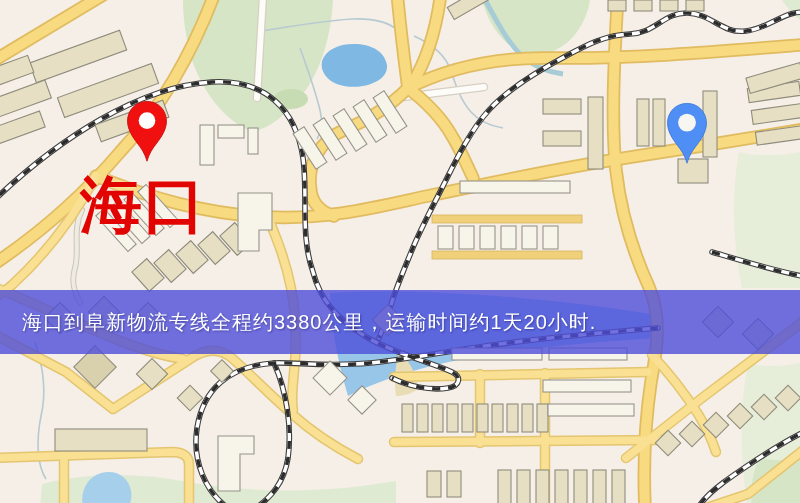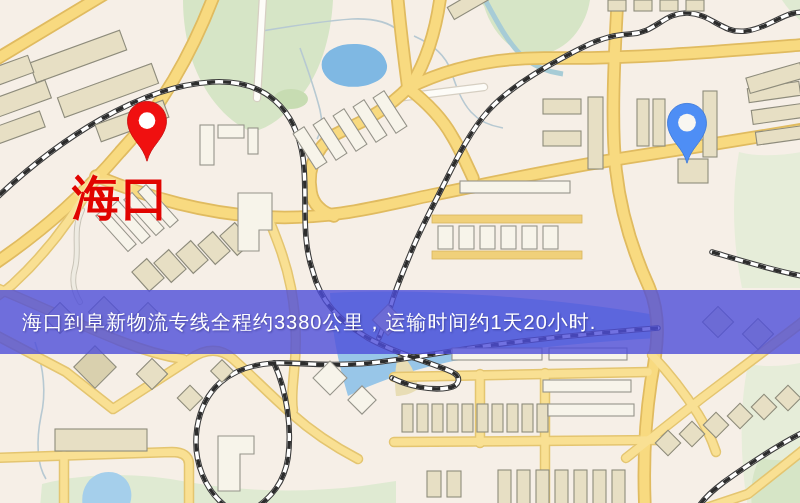--- a/index.html
+++ b/index.html
@@ -26,21 +26,21 @@
   .bd{fill:#d9d0ae;stroke:#8e8c7c;stroke-width:1.1;}
   .wall{fill:#f0d07a;stroke:#d8b55e;stroke-width:.8;}
   
   .pk{fill:#d6e5c6;}.pk2{fill:#e6edd9;}.pk3{fill:#dfead2;}
   .stream{fill:none;stroke:#b7c9d2;stroke-width:1.6;}
   .river{fill:none;stroke:#a7ccd6;stroke-width:5;}
 
   .pin{position:absolute;}
   .place-label{position:absolute;font-weight:700;line-height:1;white-space:nowrap;
                text-shadow:0 0 3px rgba(255,255,255,.6);}
-  .origin-label{left:72px;top:174px;font-size:48px;letter-spacing:1px;}
+  .origin-label{left:80px;top:174px;font-size:62px;letter-spacing:1px;}
   .dest-label{left:648px;top:174px;font-size:40px;letter-spacing:5px;}
 
   .banner{position:absolute;left:0;top:290px;width:800px;height:64px;}
   .banner-bg{position:absolute;left:0;top:0;right:0;bottom:0;opacity:.8;}
   .banner-text{position:absolute;left:22px;top:0;height:60px;line-height:64px;
                font-size:20px;letter-spacing:1px;white-space:nowrap;
                text-shadow:1px 1px 2px rgba(20,20,90,.45);}
 </style>
 </head>
 <body>

